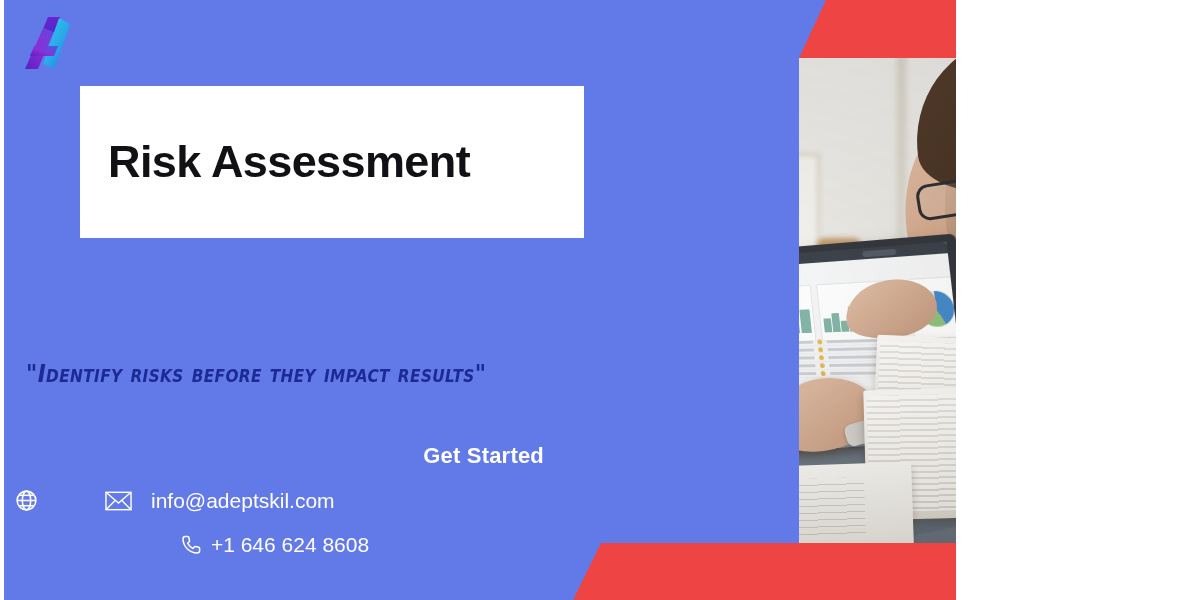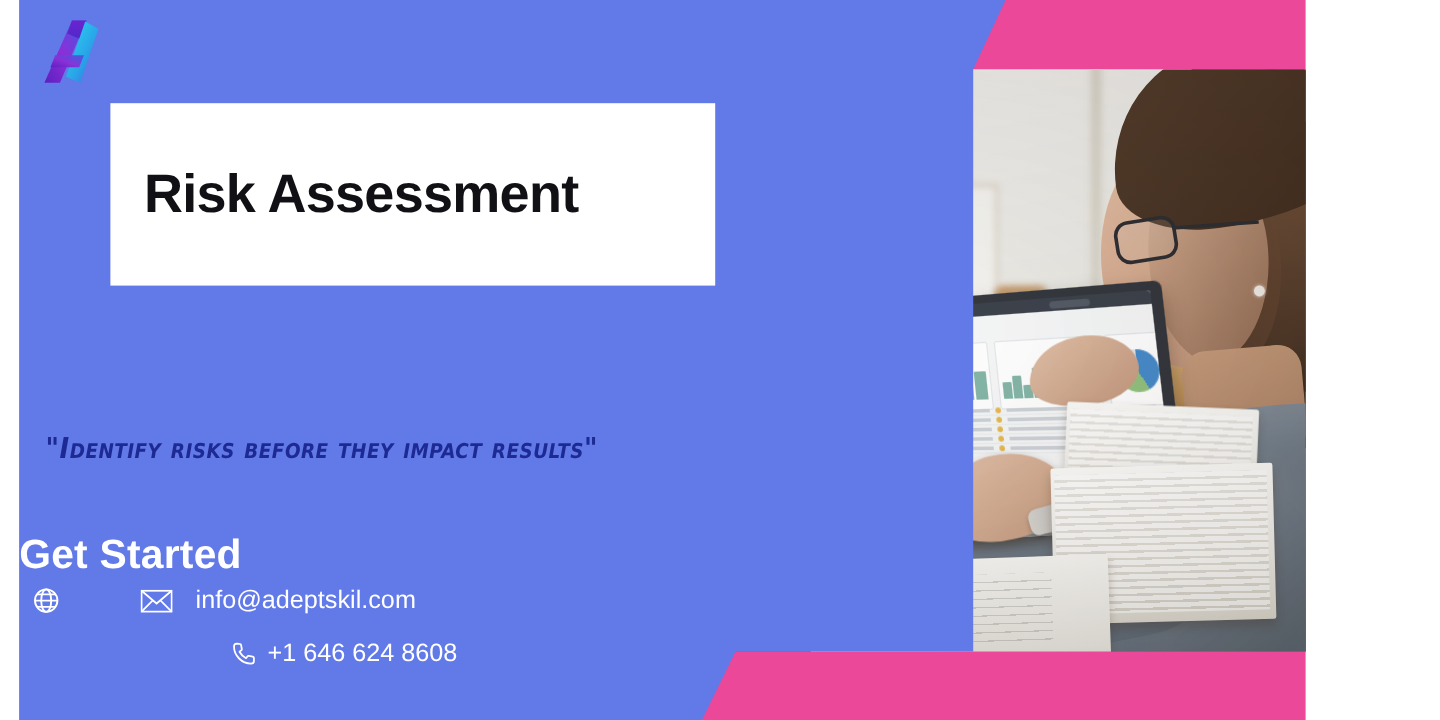--- a/index.html
+++ b/index.html
@@ -3,22 +3,22 @@
 <meta charset="utf-8">
 <style>
   * { margin:0; padding:0; box-sizing:border-box; }
   html,body { width:1200px; height:600px; overflow:hidden; }
   body {
     font-family:"Liberation Sans", sans-serif;
     background:#ffffff;
     position:relative;
   }
   #banner {
-    position:absolute; left:16px; top:0; width:1072px; height:600px;
-    overflow:hidden; background:#ec4899;
+    position:absolute; left:4px; top:0; width:952px; height:600px;
+    overflow:hidden; background:#ef4444;
   }
 
   
   .bg-main {
     position:absolute; left:0; top:0; width:1200px; height:600px;
     background:#6279E8;
     clip-path: polygon(0 0, 822px 0, 795px 58px, 795px 543px, 597px 543px, 569px 600px, 0 600px);
   }
   .photo-frame {
     position:absolute; left:541px; top:58px; width:659px; height:485px;
@@ -333,22 +333,22 @@
 
   .tagline {
     position:absolute; left:22px; top:360px; width:520px;
     font-family:"DejaVu Sans Condensed","DejaVu Sans", sans-serif;
     font-size:24px; font-weight:bold; font-style:italic;
     color:#1d2a94; font-variant:small-caps; letter-spacing:.4px;
     white-space:nowrap;
   }
 
   .cta {
-    position:absolute; left:0; top:443px; width:540px; text-align:left;
-    font-size:34px; font-weight:bold; color:#ffffff; letter-spacing:.2px;
+    position:absolute; left:0; top:443px; width:540px; text-align:right;
+    font-size:22px; font-weight:bold; color:#ffffff; letter-spacing:.2px;
   }
 
   .contact-row {
     position:absolute; left:0; top:488px; width:540px;
     display:flex; align-items:center; justify-content:flex-start;
   }
   .contact-item { display:flex; align-items:center; gap:8px; color:#ffffff; font-size:21px; }
   .c-web { margin-left:10px; }
   .c-mail { margin-left:66px;gap:19px; }
   .contact-row2 {

